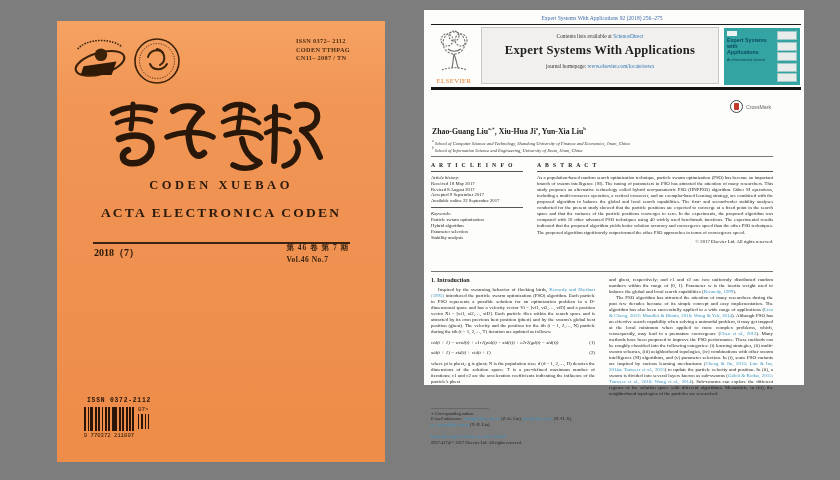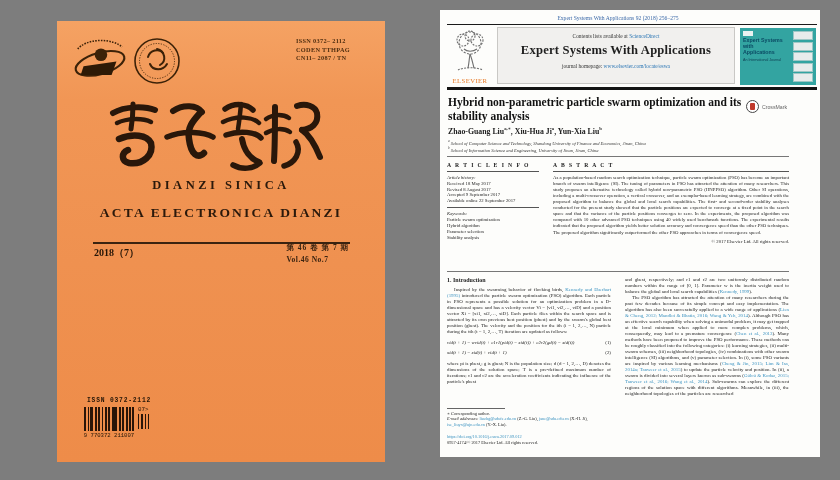--- a/index.html
+++ b/index.html
@@ -31,21 +31,21 @@
                  repeating-linear-gradient(90deg,#2a1508 0 1px,transparent 1px 6px);}
   .bc-num{position:absolute;left:22px;top:411px;width:60px;text-align:center;
       font-family:"Liberation Mono","DejaVu Sans Mono",monospace;font-size:5.6px;color:#241507;}
   .bc-addon{position:absolute;left:81px;top:385px;width:14px;color:#241507;}
   .bc-addon .a-num{font-family:"Liberation Mono","DejaVu Sans Mono",monospace;font-size:5.8px;}
   .bc-addon .a-bars{width:11px;height:15px;margin-top:1px;
       background:repeating-linear-gradient(90deg,#2a1508 0 1.4px,transparent 1.4px 3.4px);}
   .publisher{position:absolute;left:106px;top:391px;font-size:13.5px;font-weight:bold;
       letter-spacing:1.5px;color:#2e1b0c;}
   
-  .page{position:absolute;left:440px;top:10px;width:380px;height:447px;background:#fdfdfb;color:#1c1c1c;}
+  .page{position:absolute;left:424px;top:10px;width:380px;height:375px;background:#fdfdfb;color:#1c1c1c;}
   .pc{position:absolute;left:7px;top:0;width:370px;height:447px;}
   .citeline{position:absolute;left:0;top:5px;width:342px;text-align:center;font-size:5.6px;
       color:#3b69a8;}
   .rule-thin{position:absolute;left:0;top:13.5px;width:370px;height:0.9px;background:#1a1a1a;}
   .els{position:absolute;left:1px;top:19px;width:44px;height:56px;text-align:center;}
   .els-word{font-size:6.7px;color:#e87a26;letter-spacing:.4px;margin-top:0px;}
   .banner{position:absolute;left:50px;top:17px;width:238px;height:57px;background:#f1f0ee;
       border:0.7px solid #c9c8c5;box-sizing:border-box;text-align:center;}
   .contents{font-size:5.4px;margin-top:5px;color:#333;}
   .jtitle{font-size:12.6px;font-weight:bold;color:#1f1f1f;margin-top:4px;letter-spacing:.2px;}
@@ -137,22 +137,22 @@
       <path d="M170,10 C170,28 170,48 169,64" stroke-width="6"></path>
       <path d="M161,22 C168,17 178,17 184,21" stroke-width="4.5"></path>
       <path d="M161,36 C169,31 179,31 185,35" stroke-width="4.5"></path>
       <path d="M192,9 C201,6 210,9 212,16 C214,27 206,32 197,33" stroke-width="6"></path>
       <path d="M197,33 C206,39 211,50 215,60" stroke-width="6"></path>
       <path d="M191,45 C197,55 190,66 179,69" stroke-width="5.5"></path>
     </g>
   </svg>
   <div class="calli-text">電子學報</div>
 
-  <div class="dianzi">DIANZI  SINICA</div>
-  <div class="acta">ACTA  ELECTRONICA  DIANZI</div>
+  <div class="dianzi">CODEN  XUEBAO</div>
+  <div class="acta">ACTA  ELECTRONICA  CODEN</div>
   <div class="midrule"></div>
   <div class="year">2018（7）</div>
   <div class="volblock">
     <div class="volcn">第 46 卷  第 7 期</div>
     <div class="volen">Vol.46   No.7</div>
   </div>
   <div class="bc-label">ISSN 0372-2112</div>
   <div class="bc"></div>
   <div class="bc-num">9 770372 211007</div>
   <div class="bc-addon">
@@ -196,21 +196,20 @@
           <div></div>
           <div></div>
           <div></div>
           <div></div>
           <div></div>
         </div>
   </div>
 
   <div class="rule-thick"></div>
 
-  <div class="ptitle">Hybrid non-parametric particle swarm optimization and its stability analysis</div>
 
   <div class="crossmark">
     <span class="cm-icon">
           <i></i>
         </span>
     <span class="cm-label">CrossMark</span>
   </div>
 
   <div class="authors"><span>Zhao-Guang Liu</span><span class="sup">a,∗</span><span>, Xiu-Hua Ji</span><span class="sup">a</span><span>, Yun-Xia Liu</span><span class="sup">b</span></div>
   <div class="affils">

